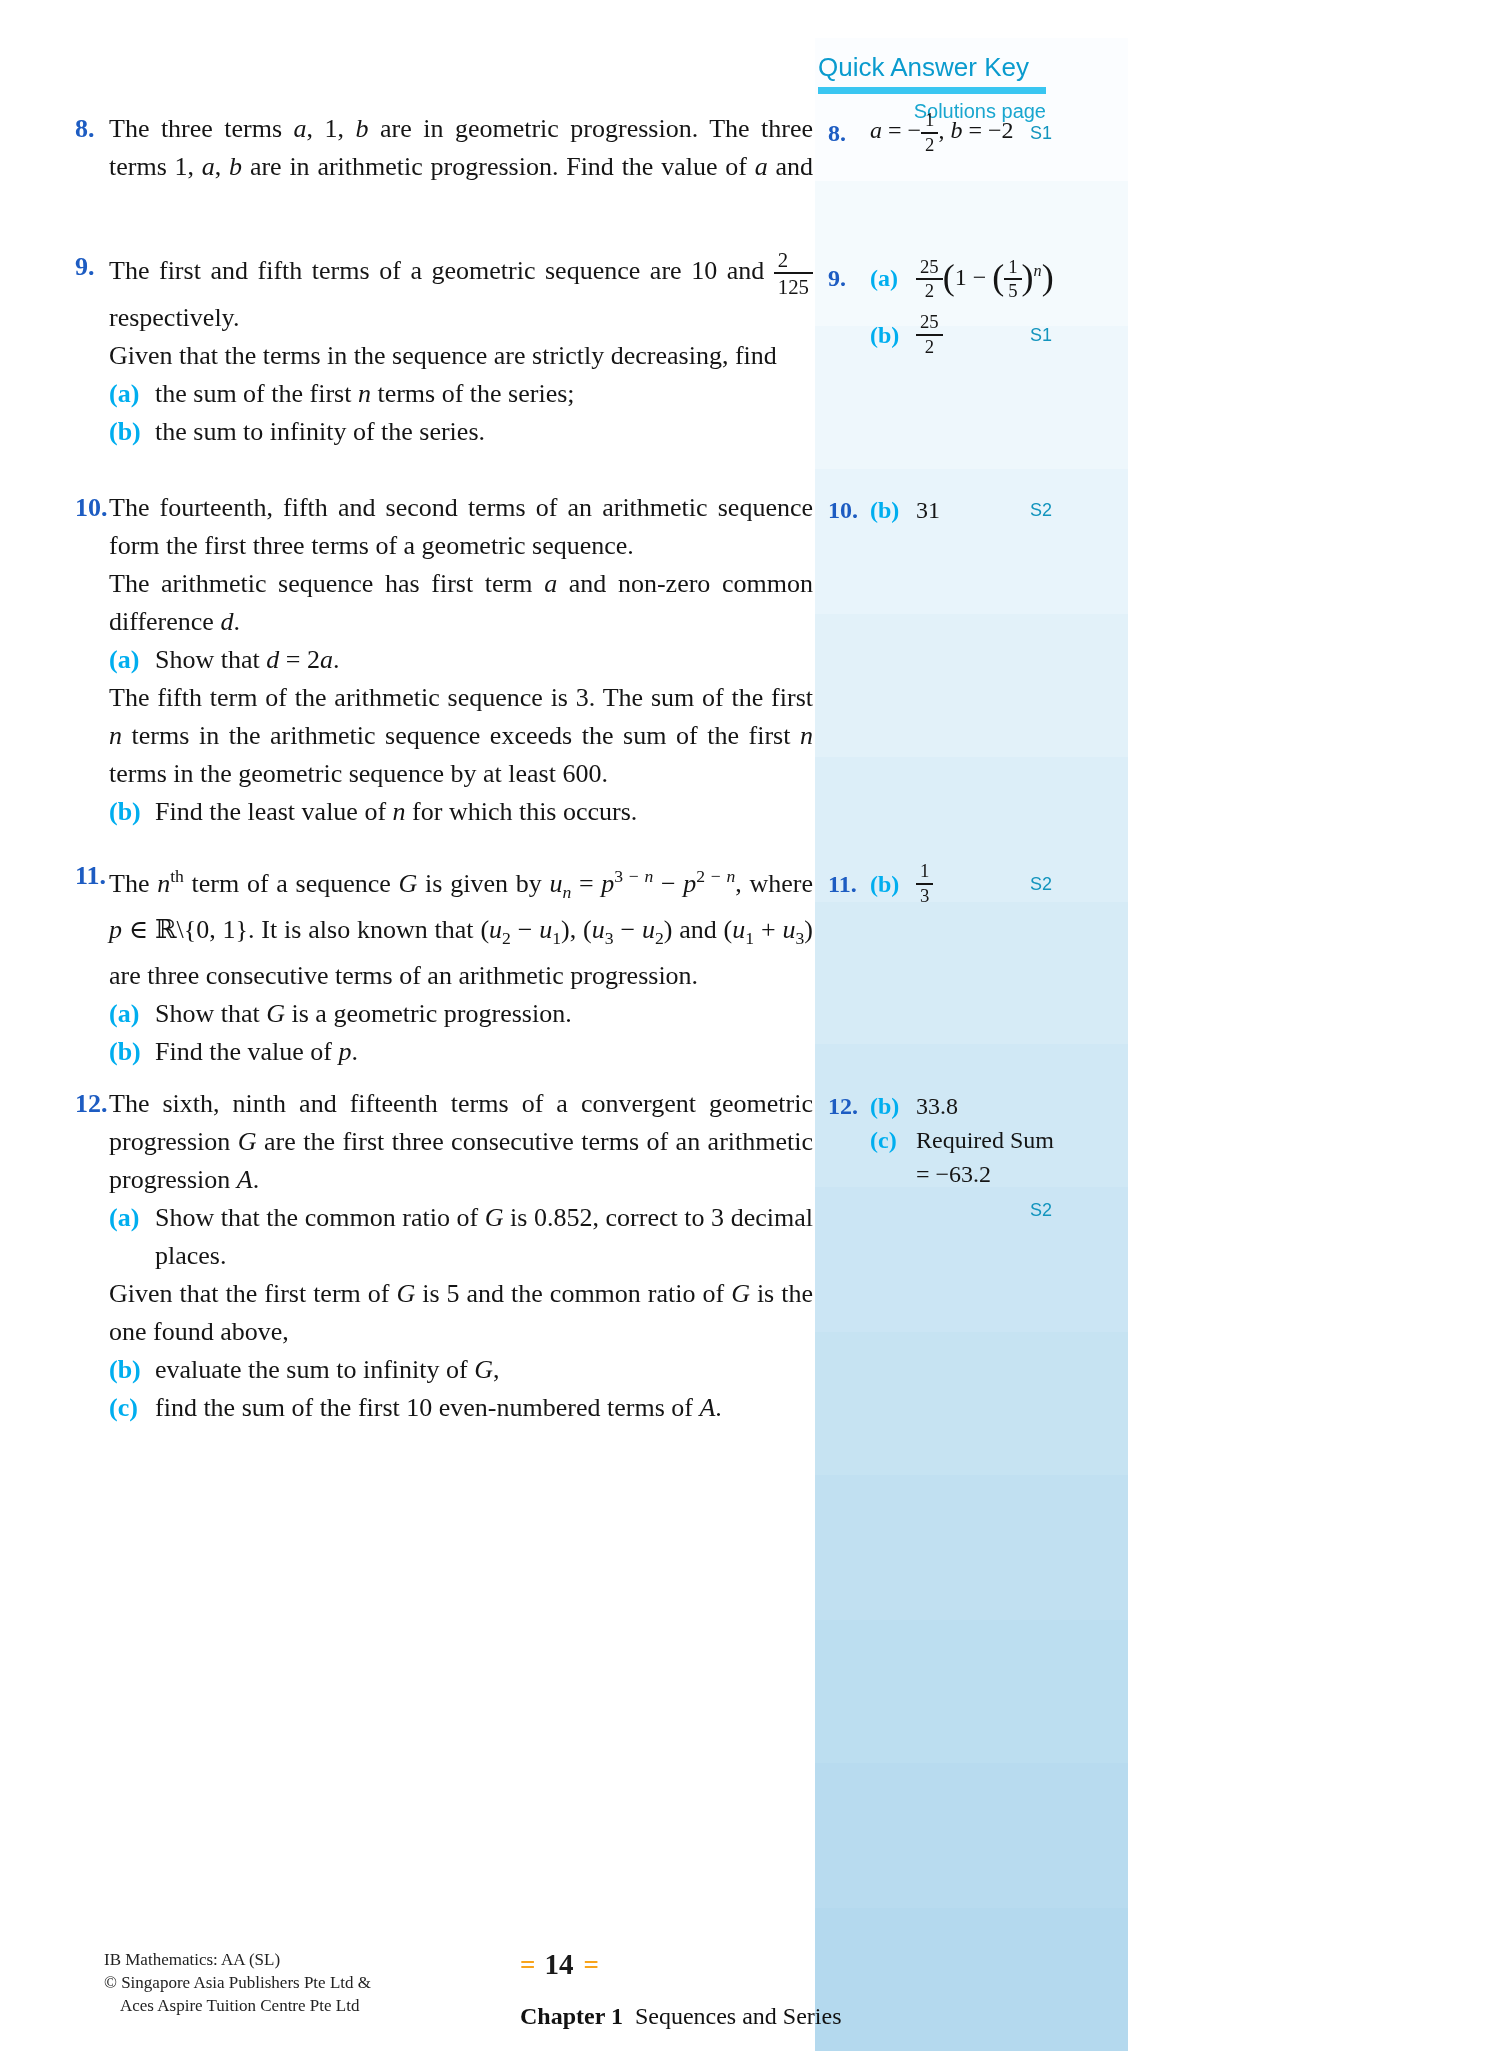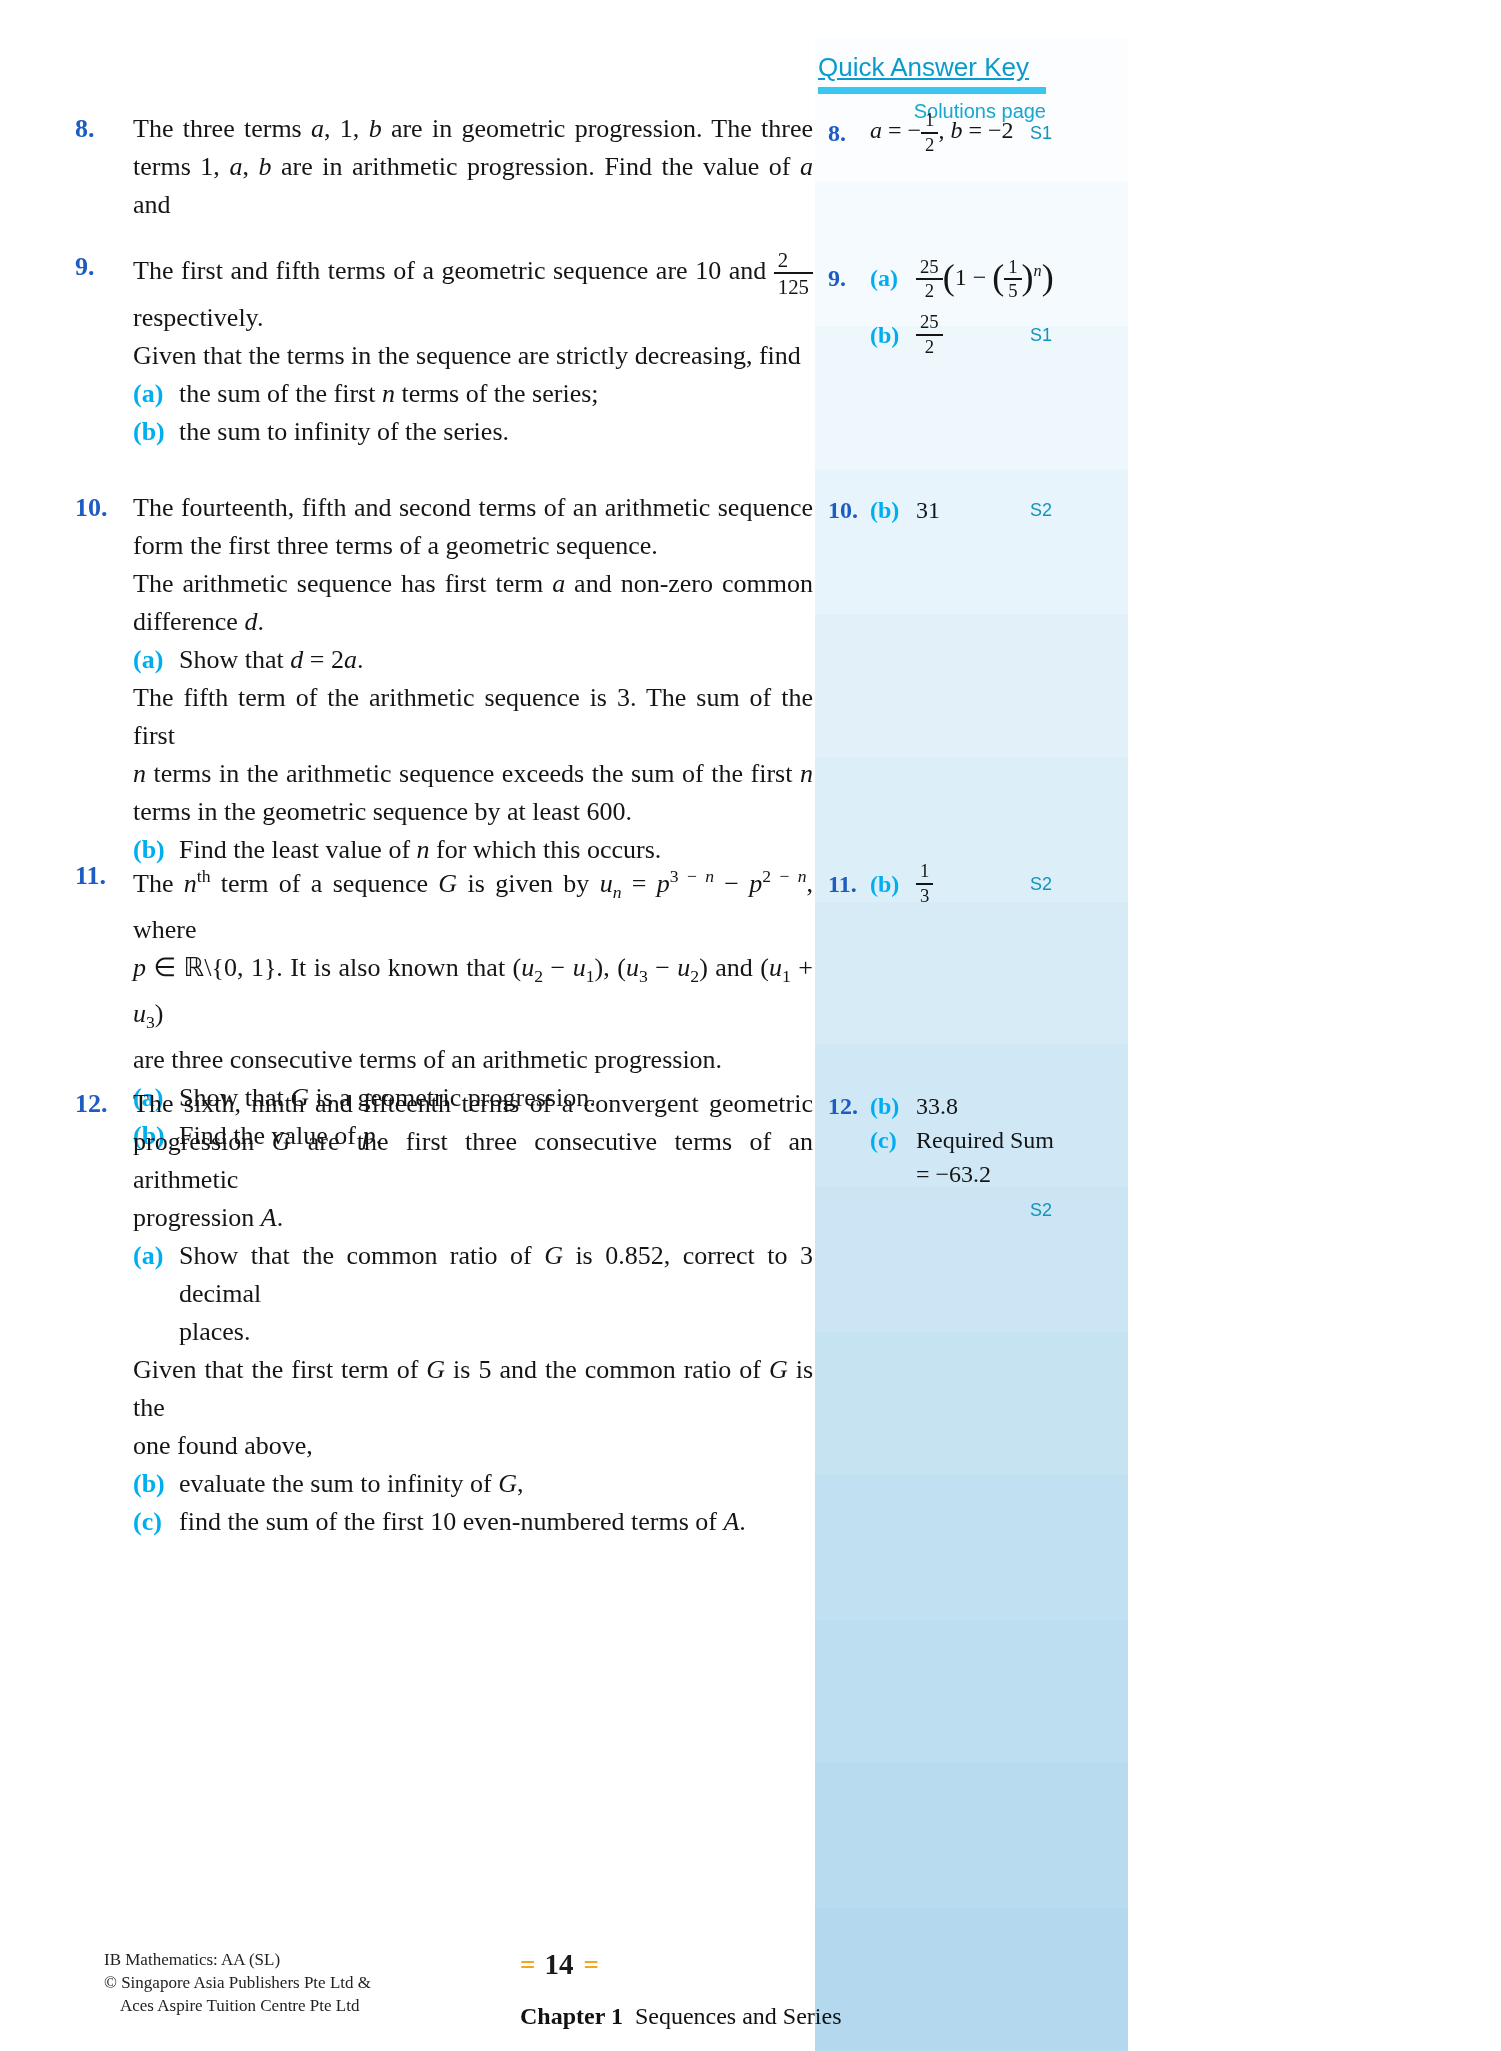--- a/index.html
+++ b/index.html
@@ -23,32 +23,32 @@
       #cbe5f4 57.1%,#cbe5f4 64.3%,
       #c6e3f2 64.3%,#c6e3f2 71.4%,
       #c1e0f1 71.4%,#c1e0f1 78.6%,
       #bcdef0 78.6%,#bcdef0 85.7%,
       #b8dbef 85.7%,#b8dbef 92.9%,
       #b4d9ee 92.9%,#b4d9ee 100%);
   }
   .ak-title{
     position:absolute;left:818px;top:52px;width:228px;
     font-family:"Liberation Sans","DejaVu Sans",sans-serif;
-    font-size:26px;color:#0a9bce;text-decoration:underline;
+    font-size:26px;color:#0a9bce;
   }
   .ak-bar{position:absolute;left:818px;top:87px;width:228px;height:7px;background:#39c6f1;}
   .ak-subtitle{
     position:absolute;left:818px;top:100px;width:228px;text-align:right;
     font-family:"Liberation Sans","DejaVu Sans",sans-serif;
     font-size:20px;color:#18a6cf;
   }
   
   .question{position:absolute;left:75px;width:738px;font-size:26px;line-height:38px;}
   .qnum{position:absolute;left:0;top:0;color:#1d5cc2;font-weight:bold;}
-  .qbody{margin-left:58px;font-family:Liberation Serif, serif;}
+  .qbody{margin-left:34px;}
   .jline{text-align:justify;text-align-last:justify;}
   .jline.last{text-align-last:left;}
   .part{display:flex;}
   .plabel{flex:0 0 46px;color:#00aeef;font-weight:bold;}
   .ptext{flex:1;}
   sup{font-size:0.68em;}
   sub{font-size:0.68em;}
   .frac{display:inline-block;vertical-align:middle;text-align:center;font-size:0.8em;line-height:1.12;font-style:normal;}
   .frac .fn{display:block;padding:0 4px 1px;border-bottom:2px solid currentColor;}
   .frac .fd{display:block;padding:1px 4px 0;}

